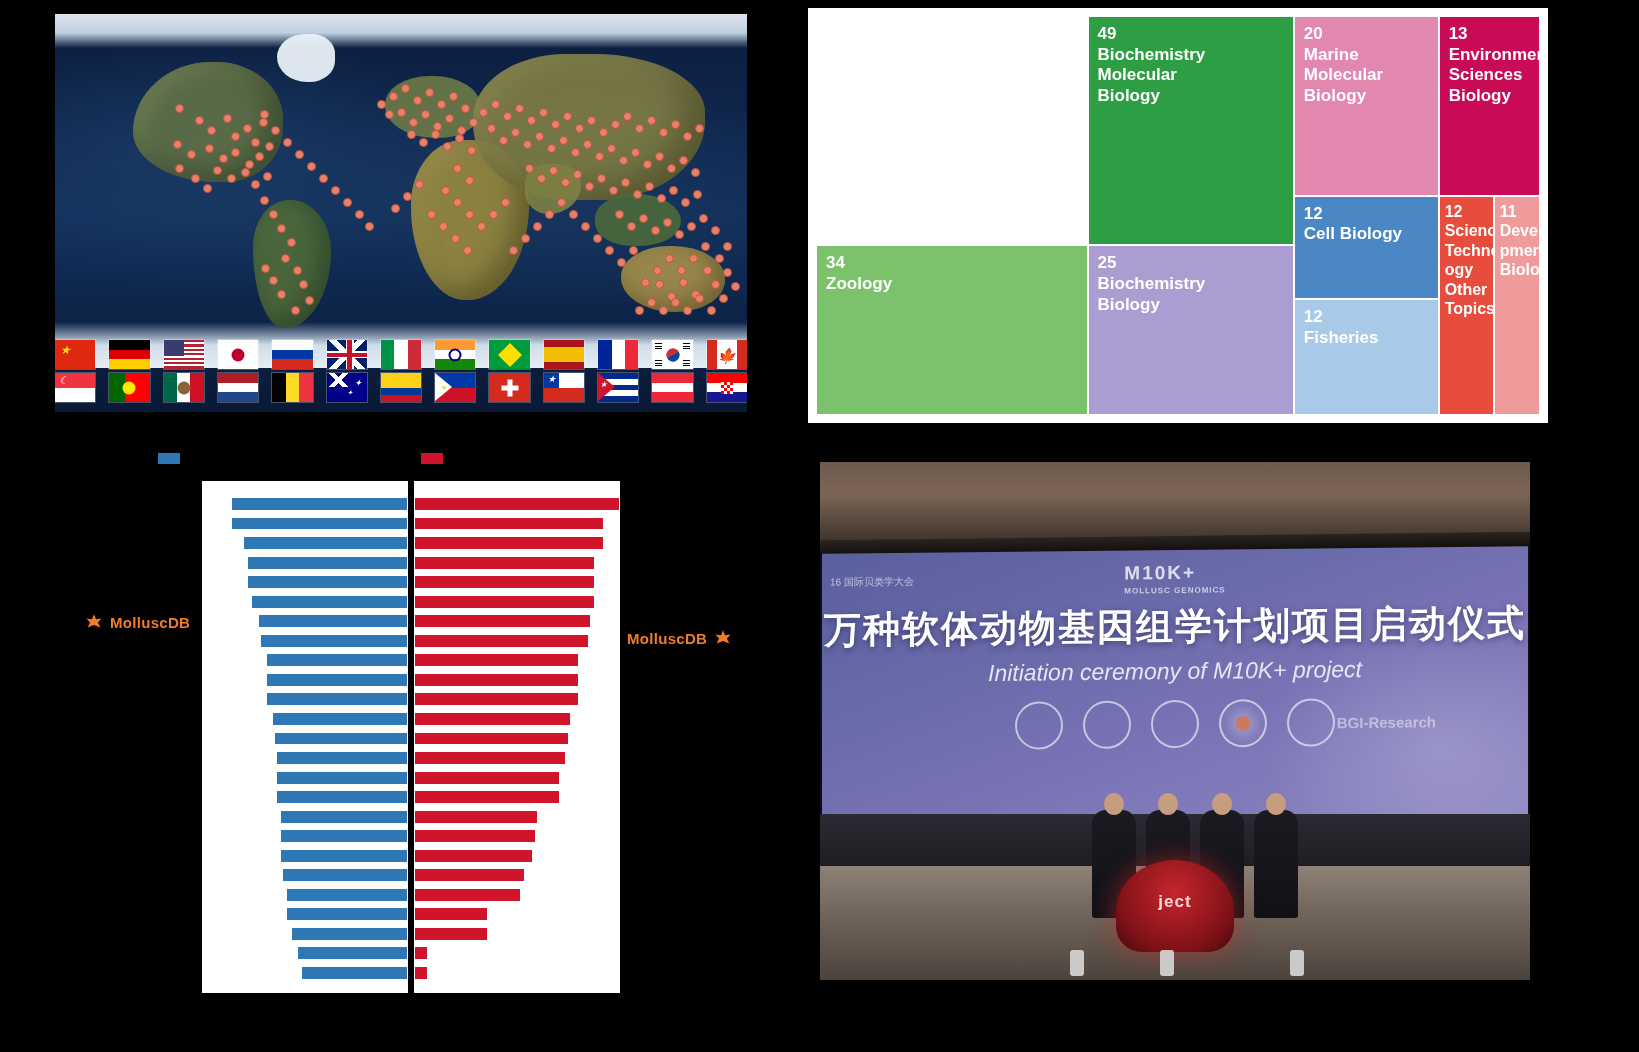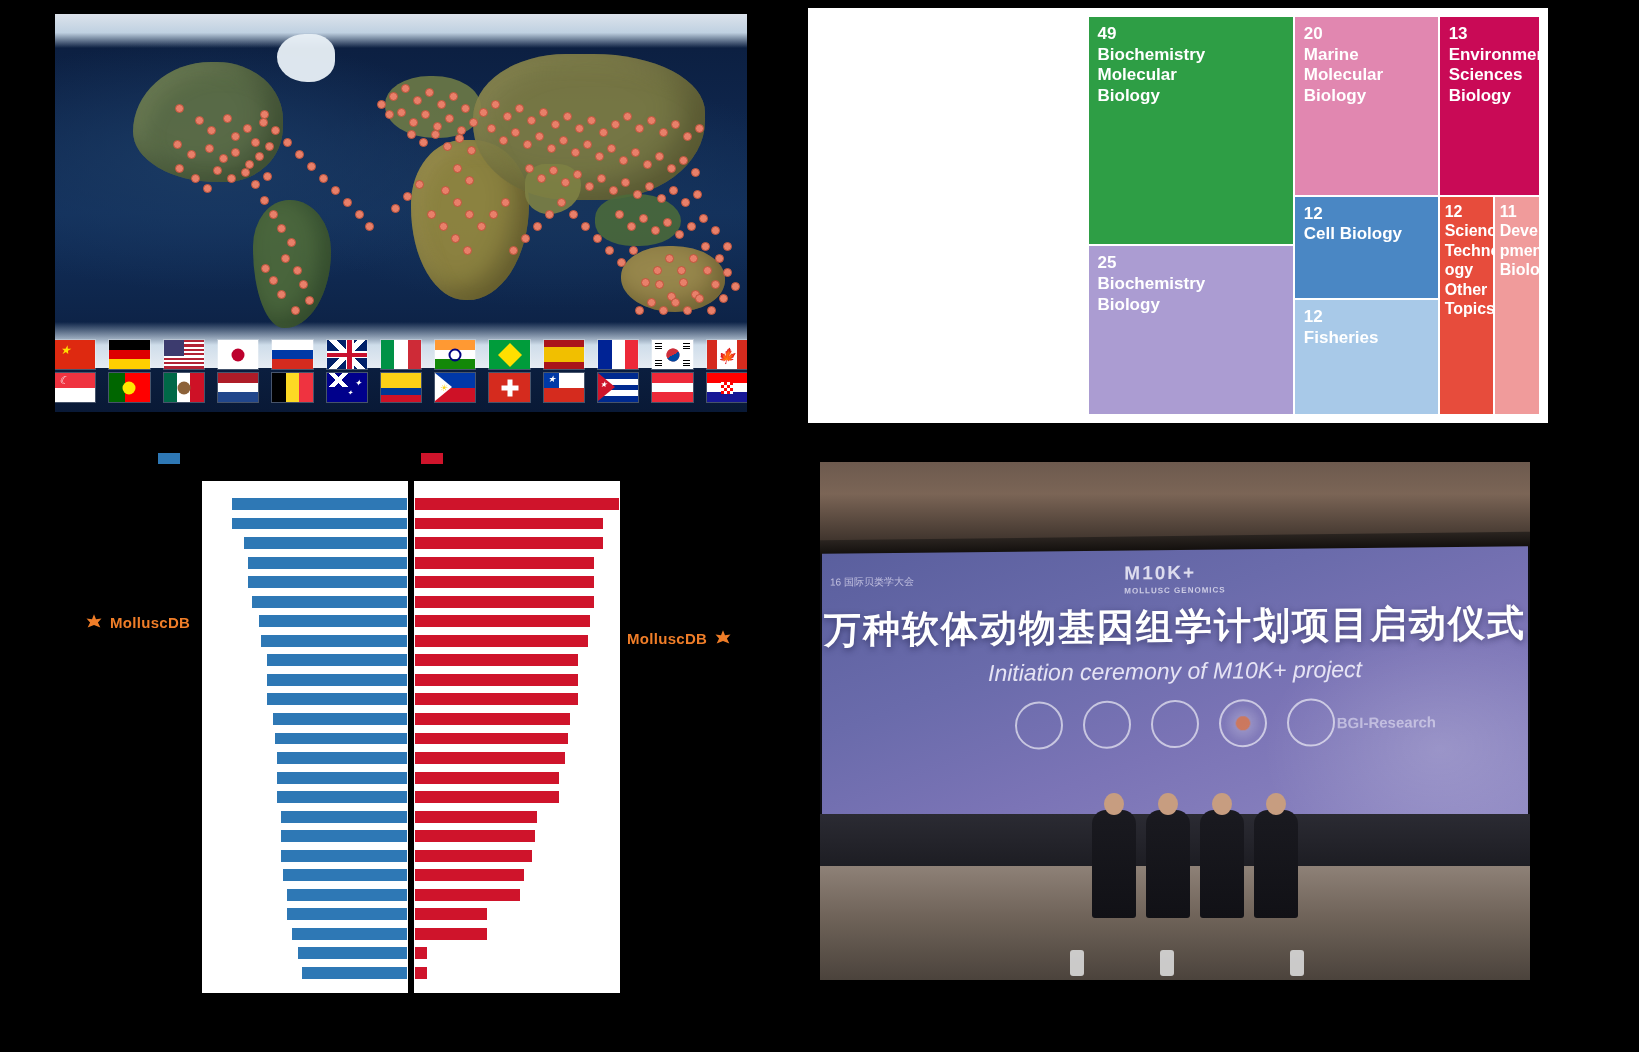--- a/index.html
+++ b/index.html
@@ -453,20 +453,24 @@
           <i style="background: rgb(255, 255, 255); flex: 1 1 0%; display: block; width: 100%;"></i>
           <i style="background: rgb(23, 23, 150); flex: 1 1 0%; display: block; width: 100%;"></i>
           <i style="position: absolute; left: 50%; top: 50%; transform: translate(-50%, -50%); width: 12px; height: 12px; background: repeating-conic-gradient(rgb(255, 0, 0) 0deg, rgb(255, 0, 0) 25%, rgb(255, 255, 255) 0deg, rgb(255, 255, 255) 50%) 0px 0px / 6px 6px;"></i>
         </span>
       </div>
   </div>
 </div>
 
 <div class="panel" id="treemap-panel">
   <div class="tm-grid" id="tm-grid">
+      <div class="tm-cell" style="left: 0%; top: 57.5%; width: 37.5%; height: 42.5%; background: rgb(124, 194, 109);">
+        <span class="tm-val">34</span>
+        <span class="tm-lbl">Zoology</span>
+      </div>
       <div class="tm-cell" style="left: 37.5%; top: 0%; width: 28.5%; height: 57.5%; background: rgb(46, 158, 69);">
         <span class="tm-val">49</span>
         <span class="tm-lbl">Biochemistry</span>
         <span class="tm-lbl">Molecular</span>
         <span class="tm-lbl">Biology</span>
       </div>
       <div class="tm-cell" style="left: 37.5%; top: 57.5%; width: 28.5%; height: 42.5%; background: rgb(171, 156, 210);">
         <span class="tm-val">25</span>
         <span class="tm-lbl">Biochemistry</span>
         <span class="tm-lbl">Biology</span>
@@ -617,16 +621,19 @@
     </div>
   <div class="person" style="left:326px;">
       <span class="head"></span>
     </div>
   <div class="person" style="left:380px;">
       <span class="head"></span>
     </div>
   <div class="person" style="left:434px;">
       <span class="head"></span>
     </div>
+  <div class="podium">
+    <span class="ptext">ject</span>
+  </div>
   <div class="bottle" style="left:250px;"></div>
   <div class="bottle" style="left:340px;"></div>
   <div class="bottle" style="left:470px;"></div>
 </div>
 
 </body></html>

